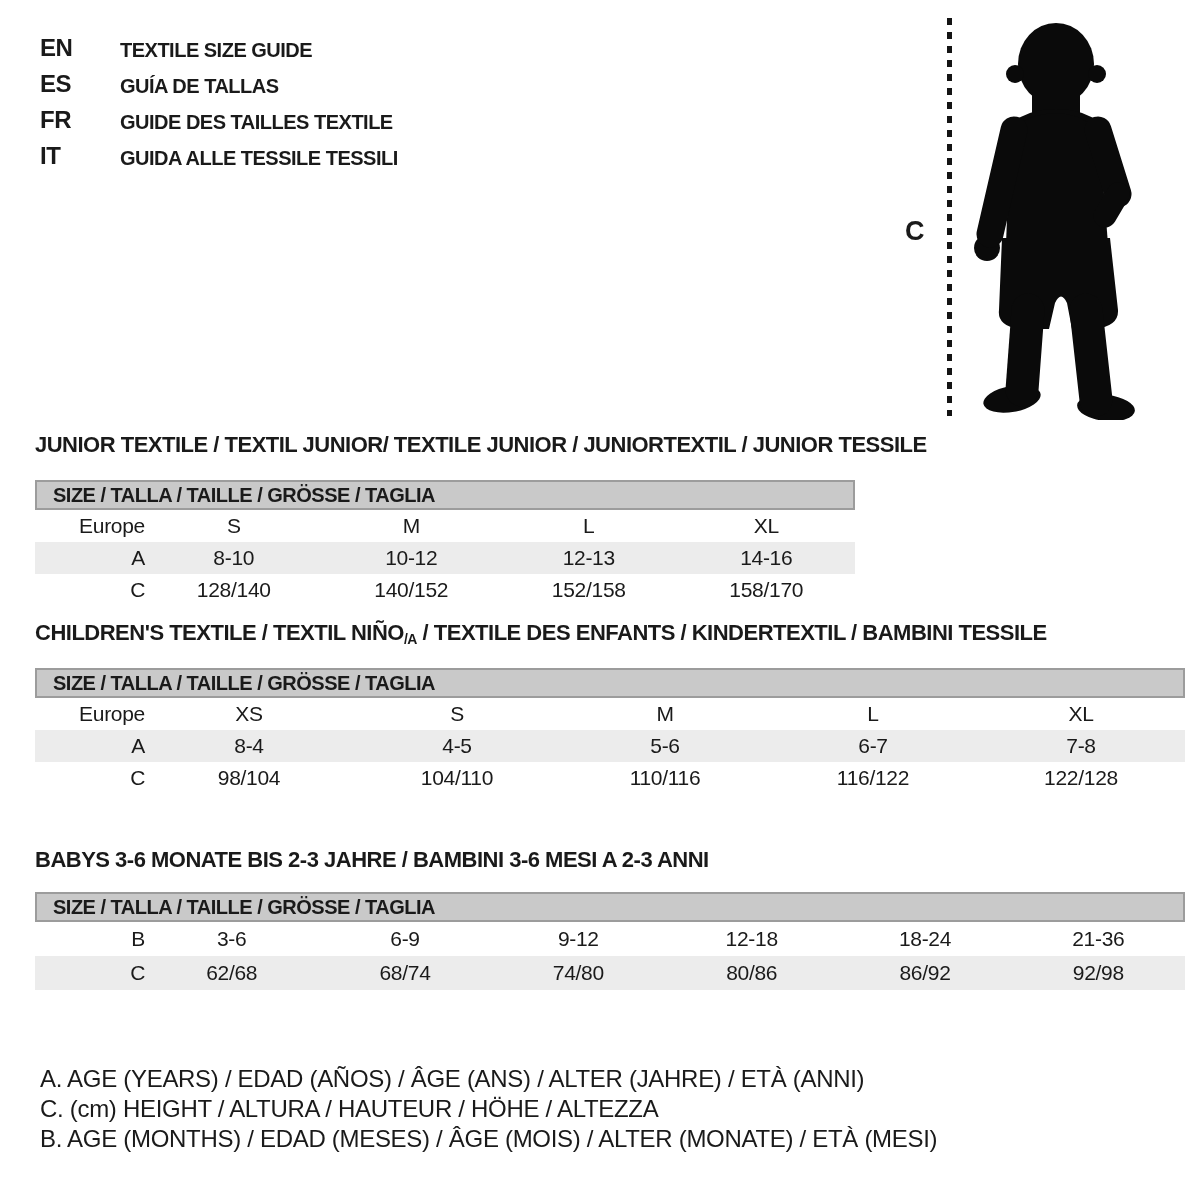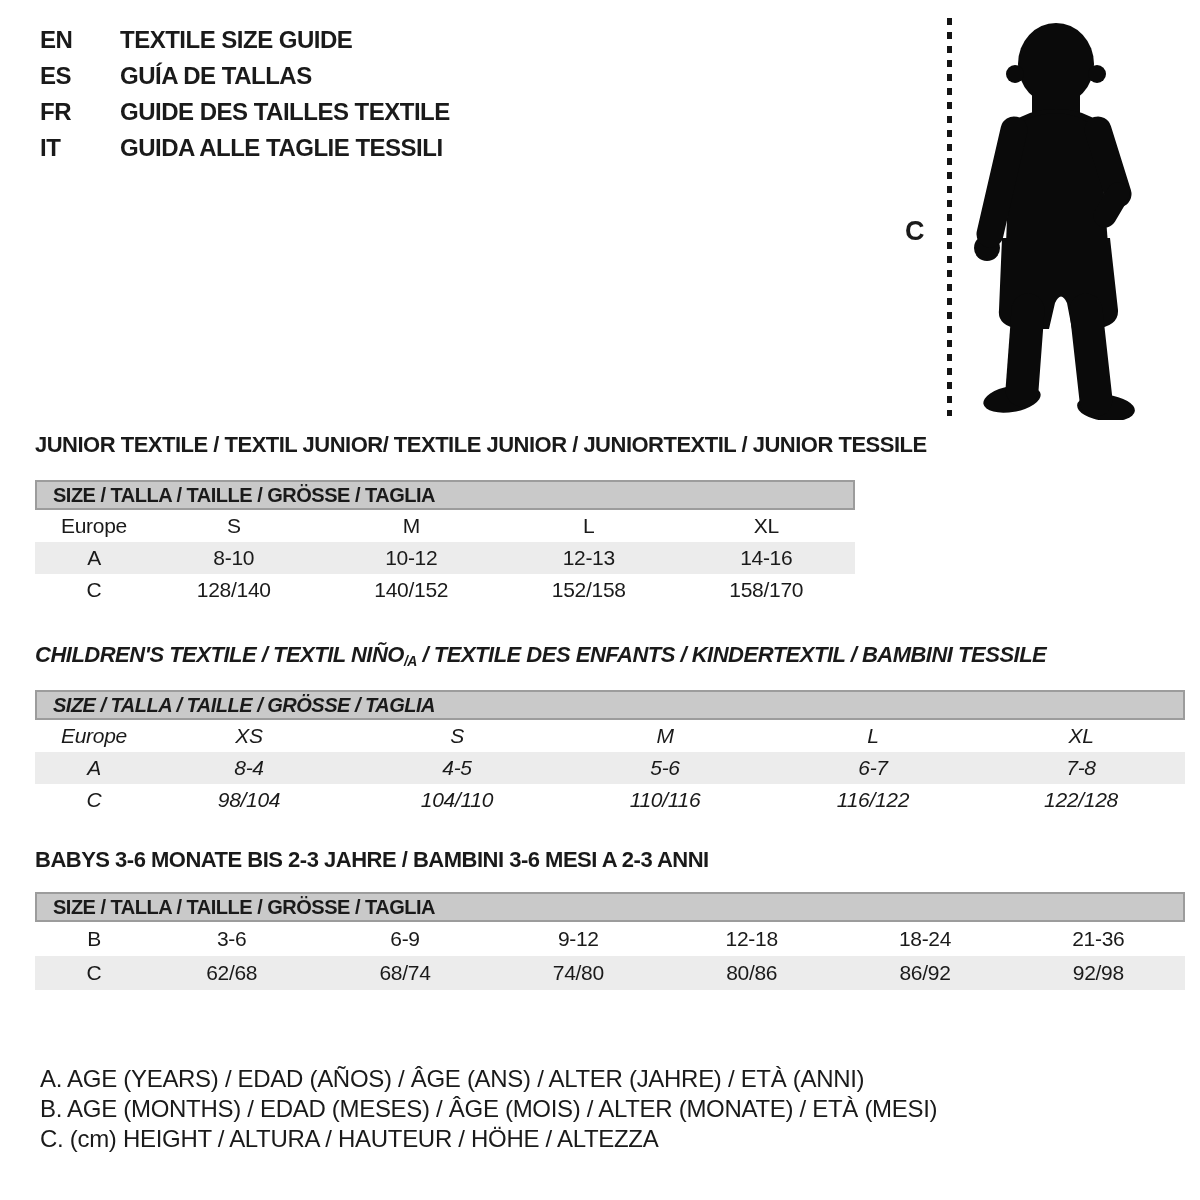--- a/index.html
+++ b/index.html
@@ -8,25 +8,25 @@
     background: #ffffff;
     font-family: "Liberation Sans", sans-serif;
     color: #1a1a1a;
     position: relative;
     overflow: hidden;
   }
   .abs { position: absolute; }
 
   
   #lang-list { left: 40px; top: 26px; }
-  .lang-row { display: flex; height: 36px; align-items: flex-start; }
+  .lang-row { display: flex; height: 36px; align-items: flex-end; }
   .lang-code {
     width: 80px; font-size: 24px; font-weight: 700; letter-spacing: -0.5px;
   }
-  .lang-title { font-size: 24px; font-weight: 700; letter-spacing: -0.5px; }
+  .lang-title { font-size: 20px; font-weight: 700; letter-spacing: -0.5px; }
 
   
   #measure-line {
     left: 947px; top: 18px; width: 5px; height: 398px;
     background: repeating-linear-gradient(to bottom,
       #141414 0px, #141414 7px, transparent 7px, transparent 14px);
   }
   #measure-label {
     left: 905px; top: 216px; font-size: 27px; font-weight: 700;
   }
@@ -47,26 +47,26 @@
     font-size: 20px; font-weight: 700; letter-spacing: -0.5px;
   }
   .trow {
     display: grid; align-items: center;
     height: 32px; font-size: 21px; letter-spacing: -0.3px;
   }
   .trow-tall { height: 34px; }
   .cols4 { grid-template-columns: 110px repeat(4, 1fr); }
   .cols5 { grid-template-columns: 110px repeat(5, 1fr); }
   .cols6 { grid-template-columns: 110px repeat(6, 1fr); }
-  .row-label { padding-left: 8px; text-align: center; }
+  .row-label { padding-left: 8px; text-align: right; }
   .cell { text-align: center; }
   .alt { background: #ececec; }
 
   #sec-junior   { left: 35px; top: 432px; width: 820px; }
-  #sec-children { left: 35px; top: 642px; width: 1150px; font-style: italic; }
+  #sec-children { left: 35px; top: 620px; width: 1150px; }
   #sec-babies   { left: 35px; top: 843px; width: 1150px; }
   #sec-babies .sec-title { height: auto; line-height: 34px; }
   #sec-babies .size-band { margin-top: 15px; }
 
   
   #legend { left: 40px; top: 1064px; }
   .legend-line {
     font-size: 24px; font-weight: 400; letter-spacing: -0.3px;
     height: 30px; line-height: 30px; white-space: nowrap;
   }
@@ -82,21 +82,21 @@
   <div class="lang-row">
     <span class="lang-code">ES</span>
     <span class="lang-title">GUÍA DE TALLAS</span>
   </div>
   <div class="lang-row">
     <span class="lang-code">FR</span>
     <span class="lang-title">GUIDE DES TAILLES TEXTILE</span>
   </div>
   <div class="lang-row">
     <span class="lang-code">IT</span>
-    <span class="lang-title">GUIDA ALLE TAGLIE TESSILI</span>
+    <span class="lang-title">GUIDA ALLE TESSILE TESSILI</span>
   </div>
 </div>
 
 <div class="abs" id="measure-line"></div>
 <div class="abs" id="measure-label">C</div>
 <svg class="abs" id="baby-figure" width="196" height="408" viewBox="0 0 196 408">
   <g fill="#0a0a0a" stroke="none">
     <ellipse cx="88" cy="52" rx="38" ry="41"></ellipse>
     <circle cx="47" cy="62" r="9"></circle>
     <circle cx="129" cy="62" r="9"></circle>
@@ -194,15 +194,15 @@
     <span class="cell">68/74</span>
     <span class="cell">74/80</span>
     <span class="cell">80/86</span>
     <span class="cell">86/92</span>
     <span class="cell">92/98</span>
   </div>
 </div>
 
 <div class="abs" id="legend">
   <div class="legend-line">A. AGE (YEARS) / EDAD (AÑOS) / ÂGE (ANS) / ALTER (JAHRE) / ETÀ (ANNI)</div>
+  <div class="legend-line">C. (cm) HEIGHT / ALTURA / HAUTEUR / HÖHE / ALTEZZA</div>
   <div class="legend-line">B. AGE (MONTHS) / EDAD (MESES) / ÂGE (MOIS) / ALTER (MONATE) / ETÀ (MESI)</div>
-  <div class="legend-line">C. (cm) HEIGHT / ALTURA / HAUTEUR / HÖHE / ALTEZZA</div>
 </div>
 
 </body></html>

